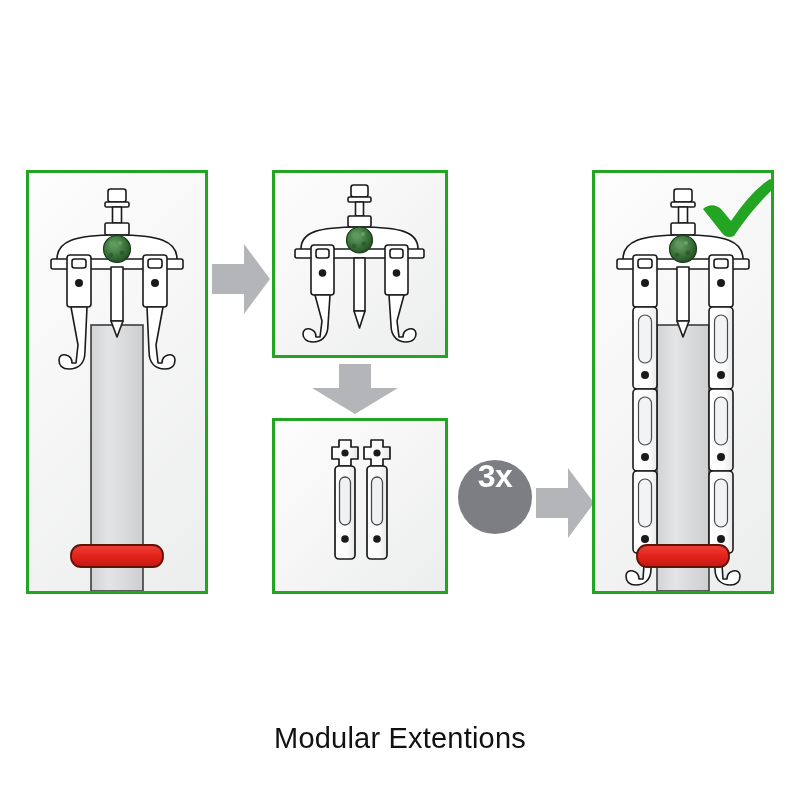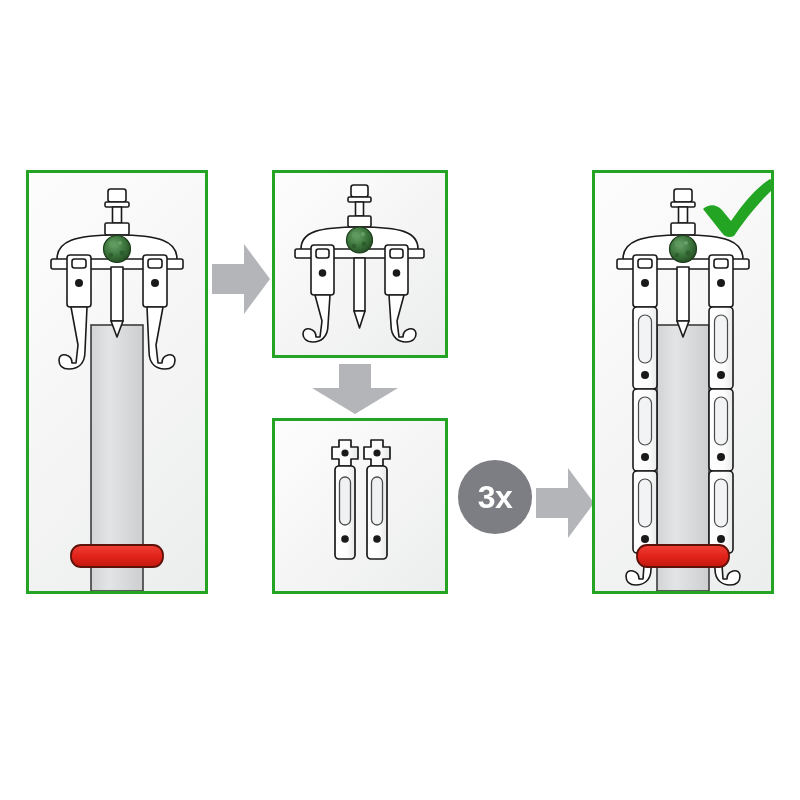--- a/index.html
+++ b/index.html
@@ -43,21 +43,20 @@
   #arrow-down-1  { left: 308px; top: 362px; width: 94px; height: 54px; }
   #arrow-right-2 { left: 534px; top: 462px; width: 62px; height: 82px; }
 
   #multiplier-badge {
     position: absolute;
     left: 458px; top: 460px;
     width: 74px; height: 74px;
     border-radius: 50%;
     background: #7d7d84;
     display: flex;
-    align-items: center;
     justify-content: center;
   }
   #multiplier-badge .mx {
     color: #ffffff;
     font-size: 32px;
     font-weight: bold;
     letter-spacing: -0.5px;
     font-family: "Liberation Sans", sans-serif;
     line-height: 1;
   }
@@ -363,14 +362,15 @@
       </g>
     </svg>
   </div>
 
   <div id="checkmark">
     <svg viewBox="0 0 78 64">
       <path d="M 3 33 C 9 28, 16 28, 22 34 L 31 45 C 44 26, 57 11, 70 3 C 74 6, 75 10, 73 13 C 58 27, 44 45, 34 60 C 29 62, 25 61, 22 57 Z" fill="#23a523"></path>
     </svg>
   </div>
 
+  <div id="caption">Modular Extentions</div>
 
 </div>
 
 </body></html>

